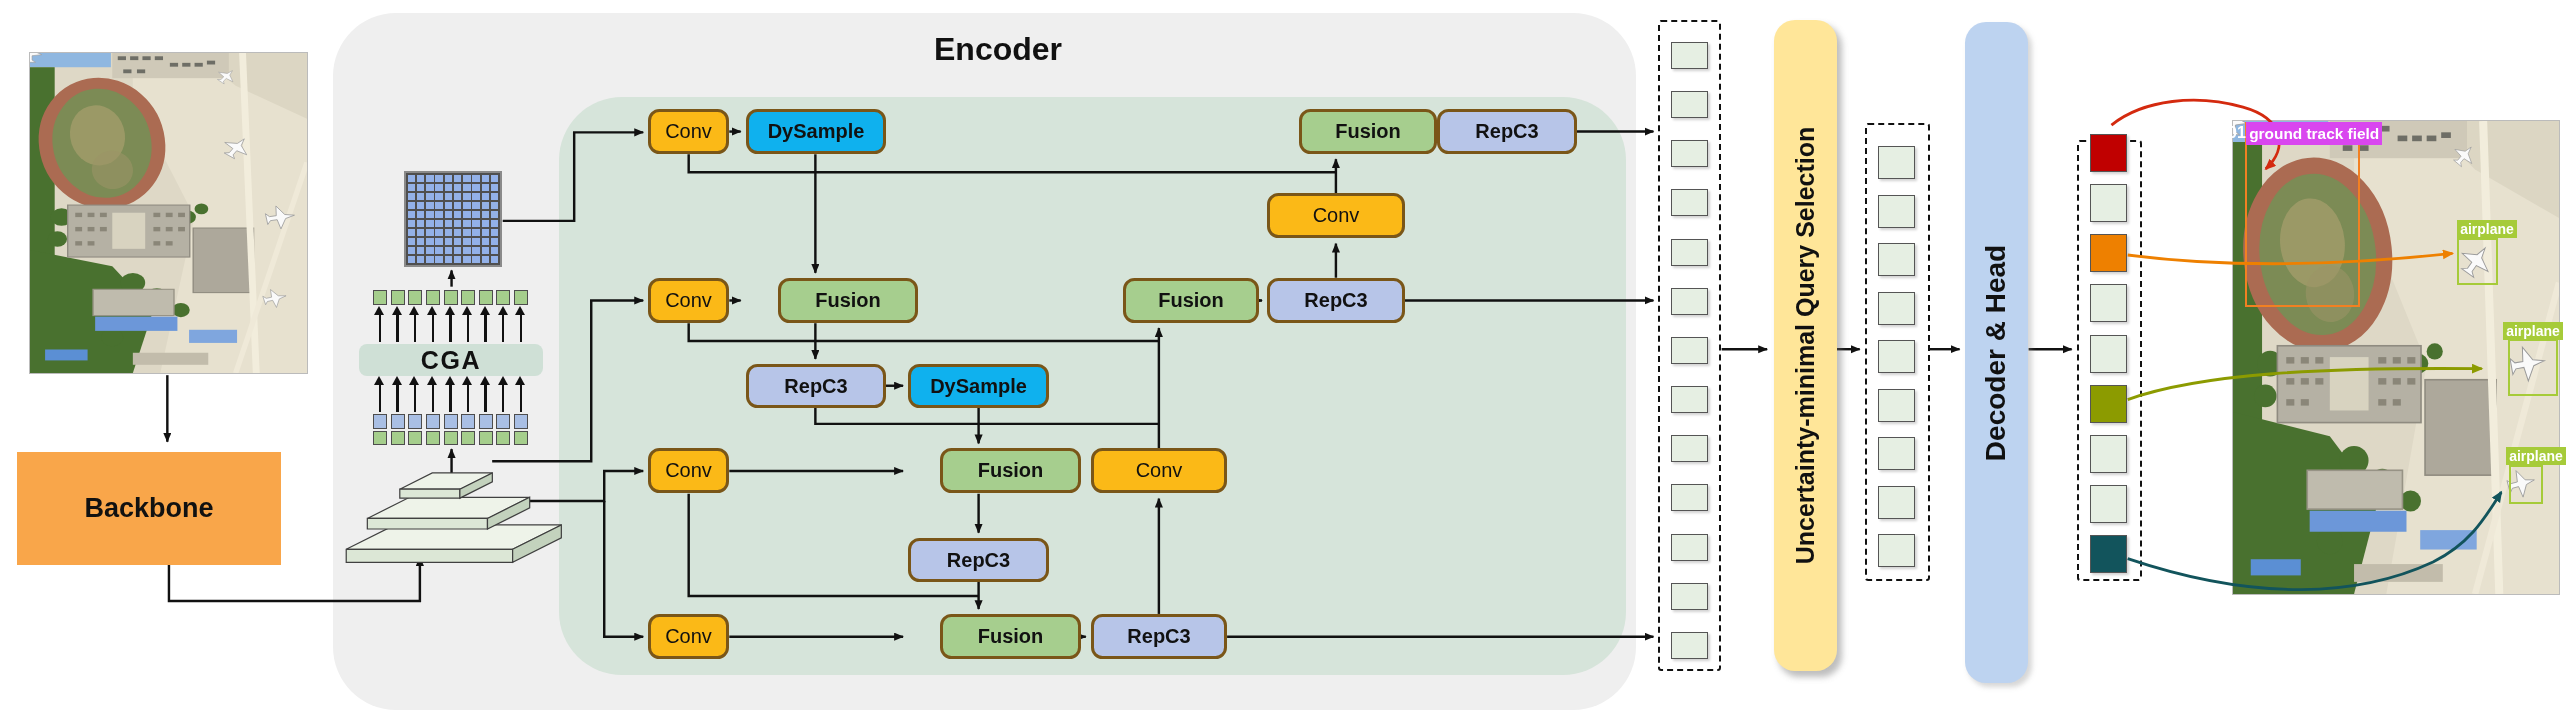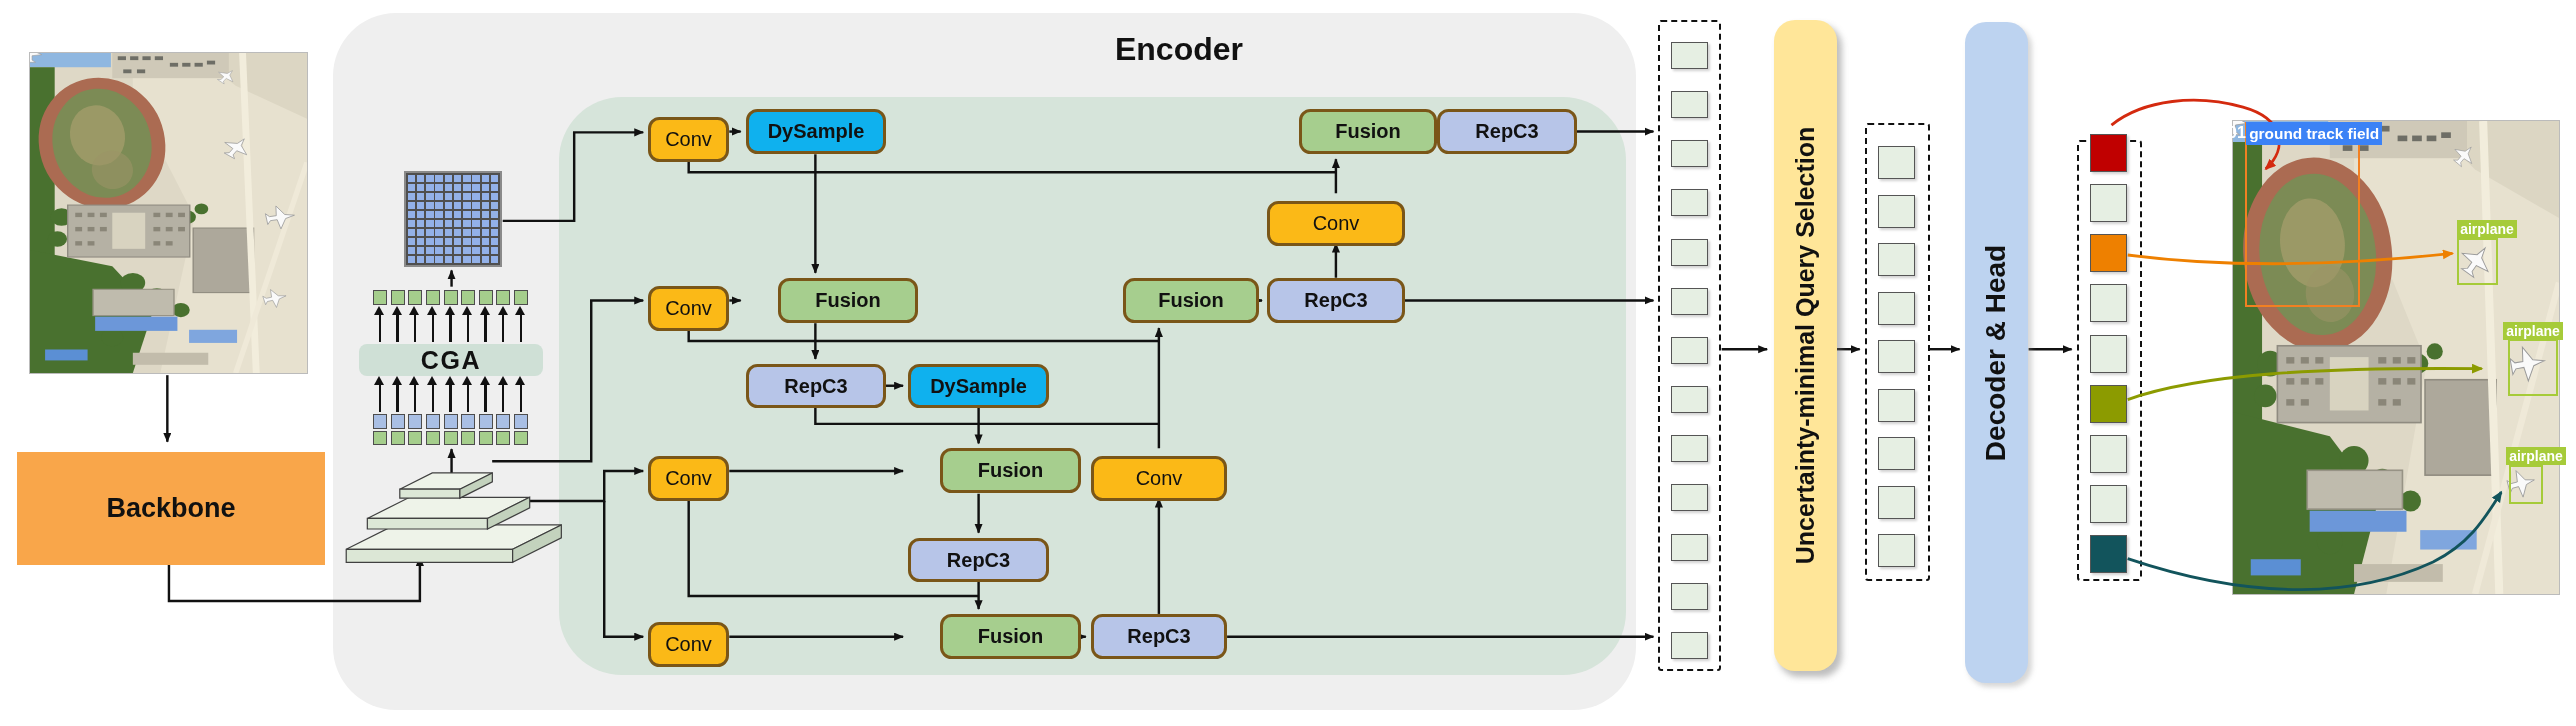--- a/index.html
+++ b/index.html
@@ -3,31 +3,31 @@
 <meta charset="utf-8">
 <style>
   html,body{margin:0;padding:0;background:#fff;}
   body{width:2576px;height:726px;position:relative;overflow:hidden;
        font-family:"Liberation Sans","DejaVu Sans",sans-serif;color:#111;}
   .abs{position:absolute;box-sizing:border-box;}
 
   
   .encoder-outer{left:333px;top:13px;width:1303px;height:697px;background:#efefef;border-radius:63px;z-index:0;}
   .encoder-inner{left:559px;top:97px;width:1067px;height:578px;background:#d6e4da;border-radius:63px;z-index:1;}
-  .encoder-title{left:934px;top:31px;width:309px;text-align:right;font-size:32px;font-weight:bold;z-index:2;}
+  .encoder-title{left:934px;top:31px;width:309px;text-align:left;font-size:32px;font-weight:bold;z-index:2;}
 
   
   .blk{position:absolute;z-index:4;border:3.2px solid #7a5618;border-radius:11.4px;
        display:flex;align-items:center;justify-content:center;font-size:20px;font-weight:bold;box-sizing:border-box;}
-  .conv{background:#fbb917;font-weight:400;margin-top:8px;}
+  .conv{background:#fbb917;font-weight:400;}
   .fusion{background:#a6ce8e;margin-left:32px;}
   .repc3{background:#b7c5e8;}
   .dysample{background:#0fb1ee;}
 
-  .backbone{left:17px;top:452px;width:308px;height:113px;background:#f9a64a;z-index:3;
+  .backbone{left:17px;top:452px;width:264px;height:113px;background:#f9a64a;z-index:3;
             display:flex;align-items:center;justify-content:center;font-size:27px;font-weight:bold;}
 
   
   .cga{left:359px;top:344px;width:184px;height:32px;background:#cfe0d6;border-radius:8px;z-index:3;
        display:flex;align-items:center;justify-content:center;font-size:25px;font-weight:bold;letter-spacing:1.6px;}
   .tgrid{left:404px;top:171px;width:98px;height:96px;display:grid;gap:1.6px;background:#4f4f4f;
          border:2.4px solid #8a8a8a;padding:1.6px;z-index:3;}
   .tgrid i{background:#93b1e8;display:block;}
   .tokrow{left:373px;width:155px;display:flex;justify-content:space-between;z-index:3;}
   .tokrow i{width:14px;border:1.2px solid #4d4d4d;box-sizing:border-box;display:block;}
@@ -427,21 +427,21 @@
     <i style="height: 36px; background: rgb(140, 155, 0);"></i>
     <i style="height: 36px; background: rgb(230, 239, 227);"></i>
     <i style="height: 36px; background: rgb(230, 239, 227);"></i>
     <i style="height: 36px; background: rgb(18, 84, 92);"></i>
   </div>
 
 <svg class="abs scene-img" style="left:2232px;top:120px" width="328" height="475" viewBox="0 0 404 585" preserveAspectRatio="none">
   <use href="#scene"></use>
 </svg>
 <div class="det" style="left:2245px;top:122px;width:115px;height:185px;border:2.4px solid #f28022"></div>
-<div class="detlabel" style="left:2246px;top:122px;height:23px;font-size:15.4px;background:#3b82f6">
+<div class="detlabel" style="left:2246px;top:122px;height:23px;font-size:15.4px;background:#d946ef">
   <span>ground track field</span>
   </div>
 <div class="score" style="left:2228px;top:124px">01</div>
 
 <div class="detlabel" style="left:2457px;top:220px;height:18px;font-size:14px;background:#a6cb39">
   <span>airplane</span>
   </div>
 <div class="det" style="left:2457px;top:238px;width:41px;height:47px;border:2px solid #a6cb39"></div>
 
 <div class="detlabel" style="left:2503px;top:322px;height:18px;font-size:14px;background:#a6cb39">

